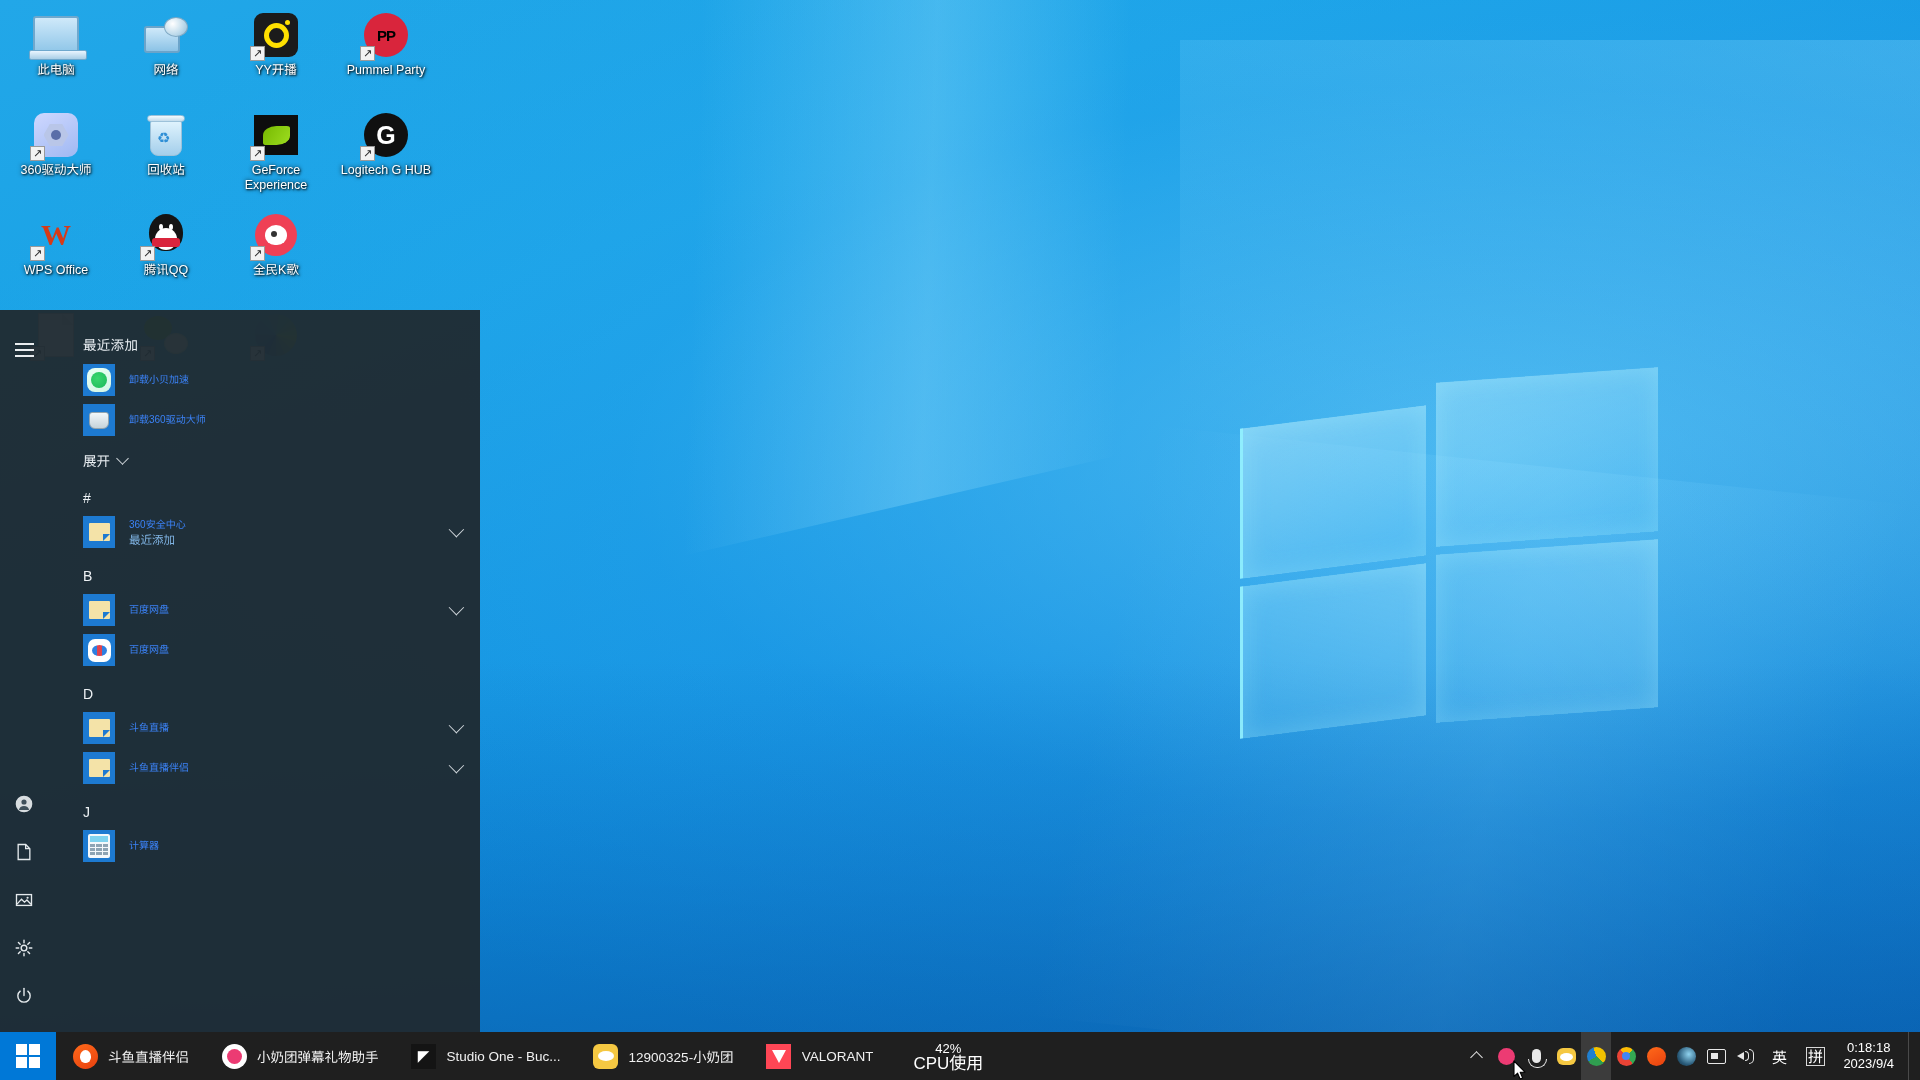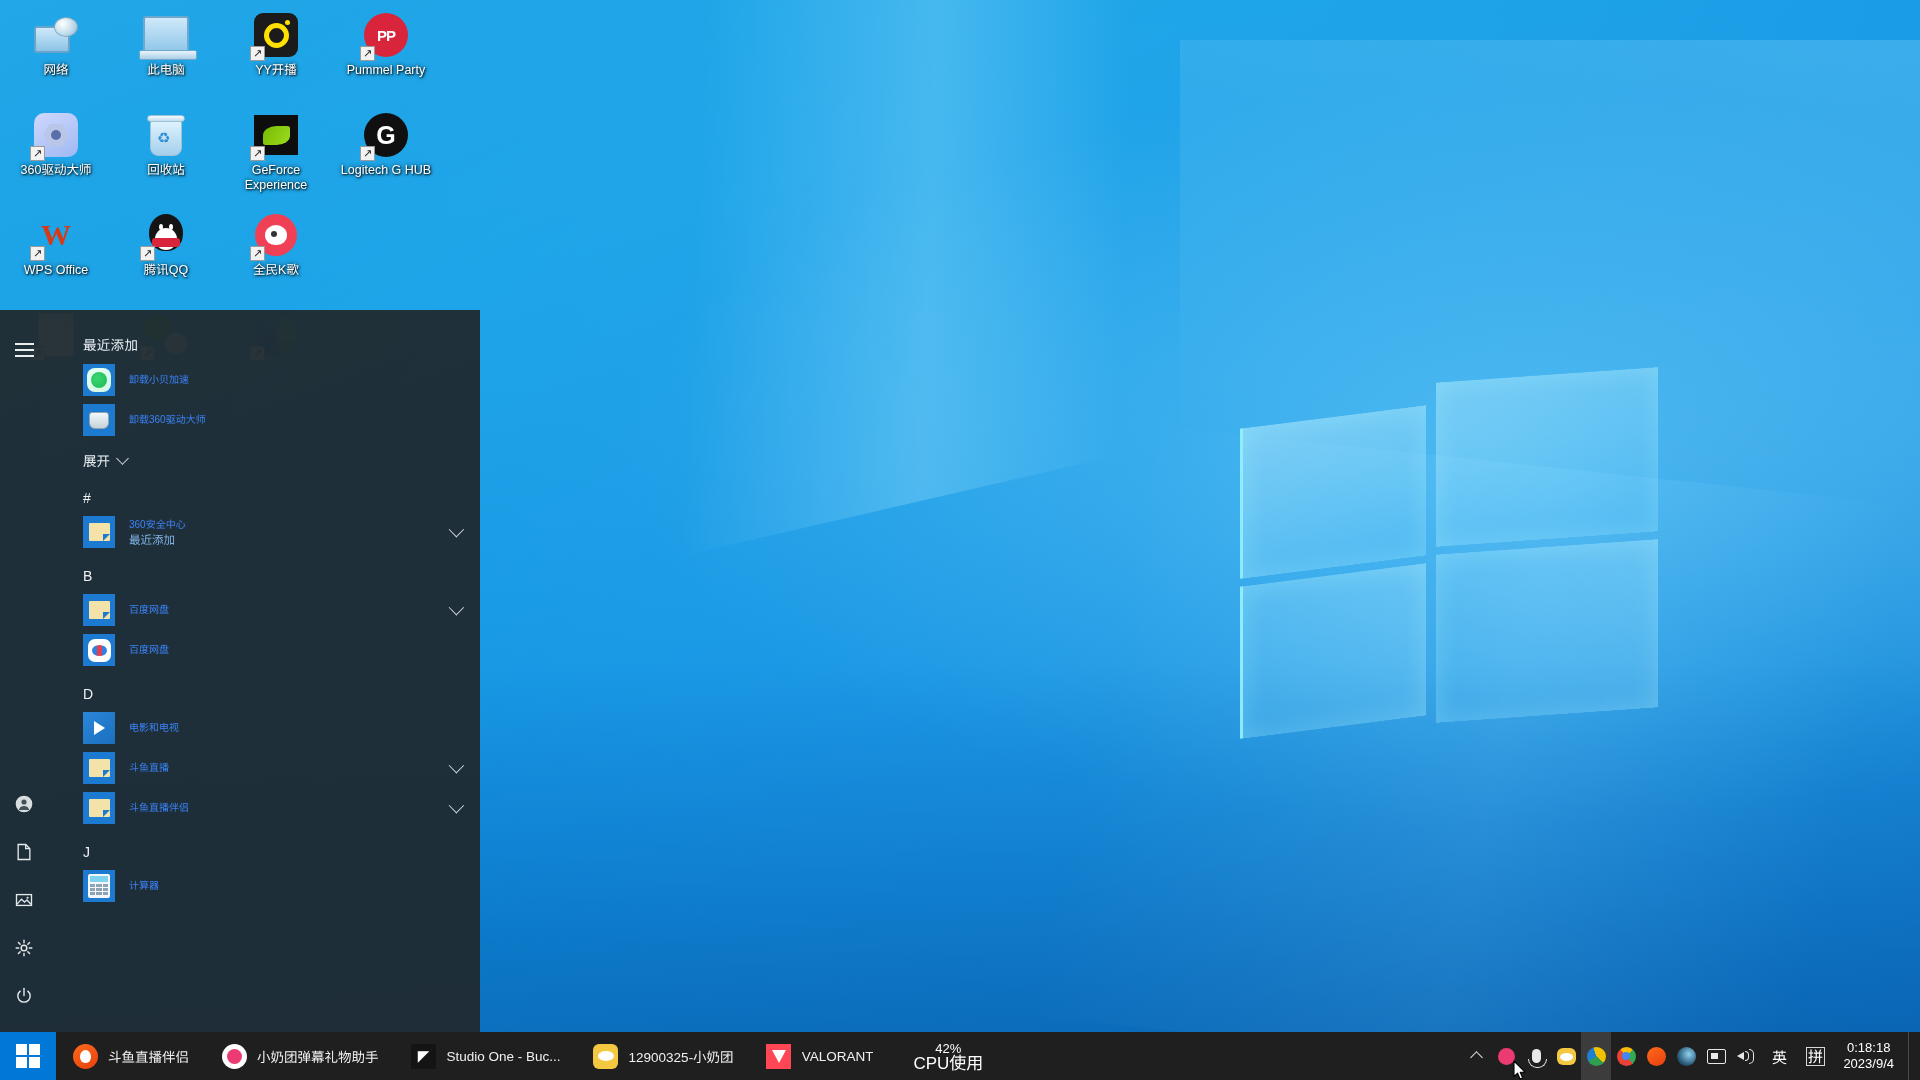--- a/index.html
+++ b/index.html
@@ -93,21 +93,21 @@
   .art-net .scr{position:absolute;left:0;bottom:0;width:36px;height:27px;
      background:linear-gradient(180deg,#cfe9fa,#8cc3e6);border:2px solid #6ba4ca;border-radius:3px;}
   .art-net .glb{position:absolute;right:0;top:0;width:24px;height:20px;border-radius:50%;
      background:radial-gradient(circle at 35% 32%,#ffffff,#bcd9ea 60%,#8db8d4);border:1px solid #7fa9c4;}
   .art-yy{ width:44px;height:44px;background:#1b1b1b;border-radius:9px;
      display:flex;align-items:center;justify-content:center;position:relative;}
   .art-yy .ring{width:25px;height:25px;border-radius:50%;border:5px solid #ffe000;}
   .art-yy:after{content:"";position:absolute;right:8px;top:7px;width:5px;height:5px;border-radius:50%;background:#ffe000;}
   .art-pummel{width:44px;height:44px;border-radius:50%;background:#d9253c;
      display:flex;align-items:center;justify-content:center;
-     font-size:15px;font-weight:bold;color:#ffffff;letter-spacing:-1px;}
+     font-size:15px;font-weight:bold;color:#000000;letter-spacing:-1px;}
   .art-360{width:44px;height:44px;border-radius:10px;
      background:linear-gradient(150deg,#cfd8ff,#9fb8f2);
      display:flex;align-items:center;justify-content:center;}
   .art-360 .hex{width:25px;height:22px;background:#b9c6e8;
      clip-path:polygon(25% 0,75% 0,100% 50%,75% 100%,25% 100%,0 50%);
      display:flex;align-items:center;justify-content:center;}
   .art-360 .hex:after{content:"";width:10px;height:10px;border-radius:50%;background:#5a6ea8;}
   .art-bin{width:40px;height:42px;position:relative;}
   .art-bin .body{position:absolute;left:4px;top:6px;width:32px;height:36px;border-radius:3px 3px 8px 8px;
      background:linear-gradient(180deg,rgba(235,248,255,.95),rgba(175,210,235,.92));border:1px solid #9dc2da;}
@@ -320,33 +320,33 @@
     <div class="pane p1"></div>
       <div class="pane p2"></div>
     <div class="pane p3"></div>
       <div class="pane p4"></div>
   </div>
 
   <div id="icon-grid">
 
     <div class="desk-icon">
       <div class="glyph">
+          <div class="art-pc"></div>
+        </div>
+      <div class="label">此电脑</div>
+    </div>
+
+    <div class="desk-icon">
+      <div class="glyph">
         <div class="art-net">
             <div class="scr"></div>
             <div class="glb"></div>
           </div>
       </div>
       <div class="label">网络</div>
-    </div>
-
-    <div class="desk-icon">
-      <div class="glyph">
-          <div class="art-pc"></div>
-        </div>
-      <div class="label">此电脑</div>
     </div>
 
     <div class="desk-icon">
       <div class="glyph">
         <div class="art-yy">
             <div class="ring"></div>
           </div>
         <span class="shortcut">↗</span>
       </div>
       <div class="label">YY开播</div>
@@ -574,28 +574,20 @@
             </div>
           </div>
         <div class="app-textwrap">
           <div class="app-name">百度网盘</div>
         </div>
       </div>
 
       <div class="letter-head">D</div>
       <div class="app-row">
         <div class="tile">
-            <div class="t-movie"></div>
-          </div>
-        <div class="app-textwrap">
-          <div class="app-name">电影和电视</div>
-        </div>
-      </div>
-      <div class="app-row">
-        <div class="tile">
             <div class="t-folder">
               <div class="fd"></div>
             </div>
           </div>
         <div class="app-textwrap">
           <div class="app-name">斗鱼直播</div>
         </div>
         <span class="chev"></span>
       </div>
       <div class="app-row">

